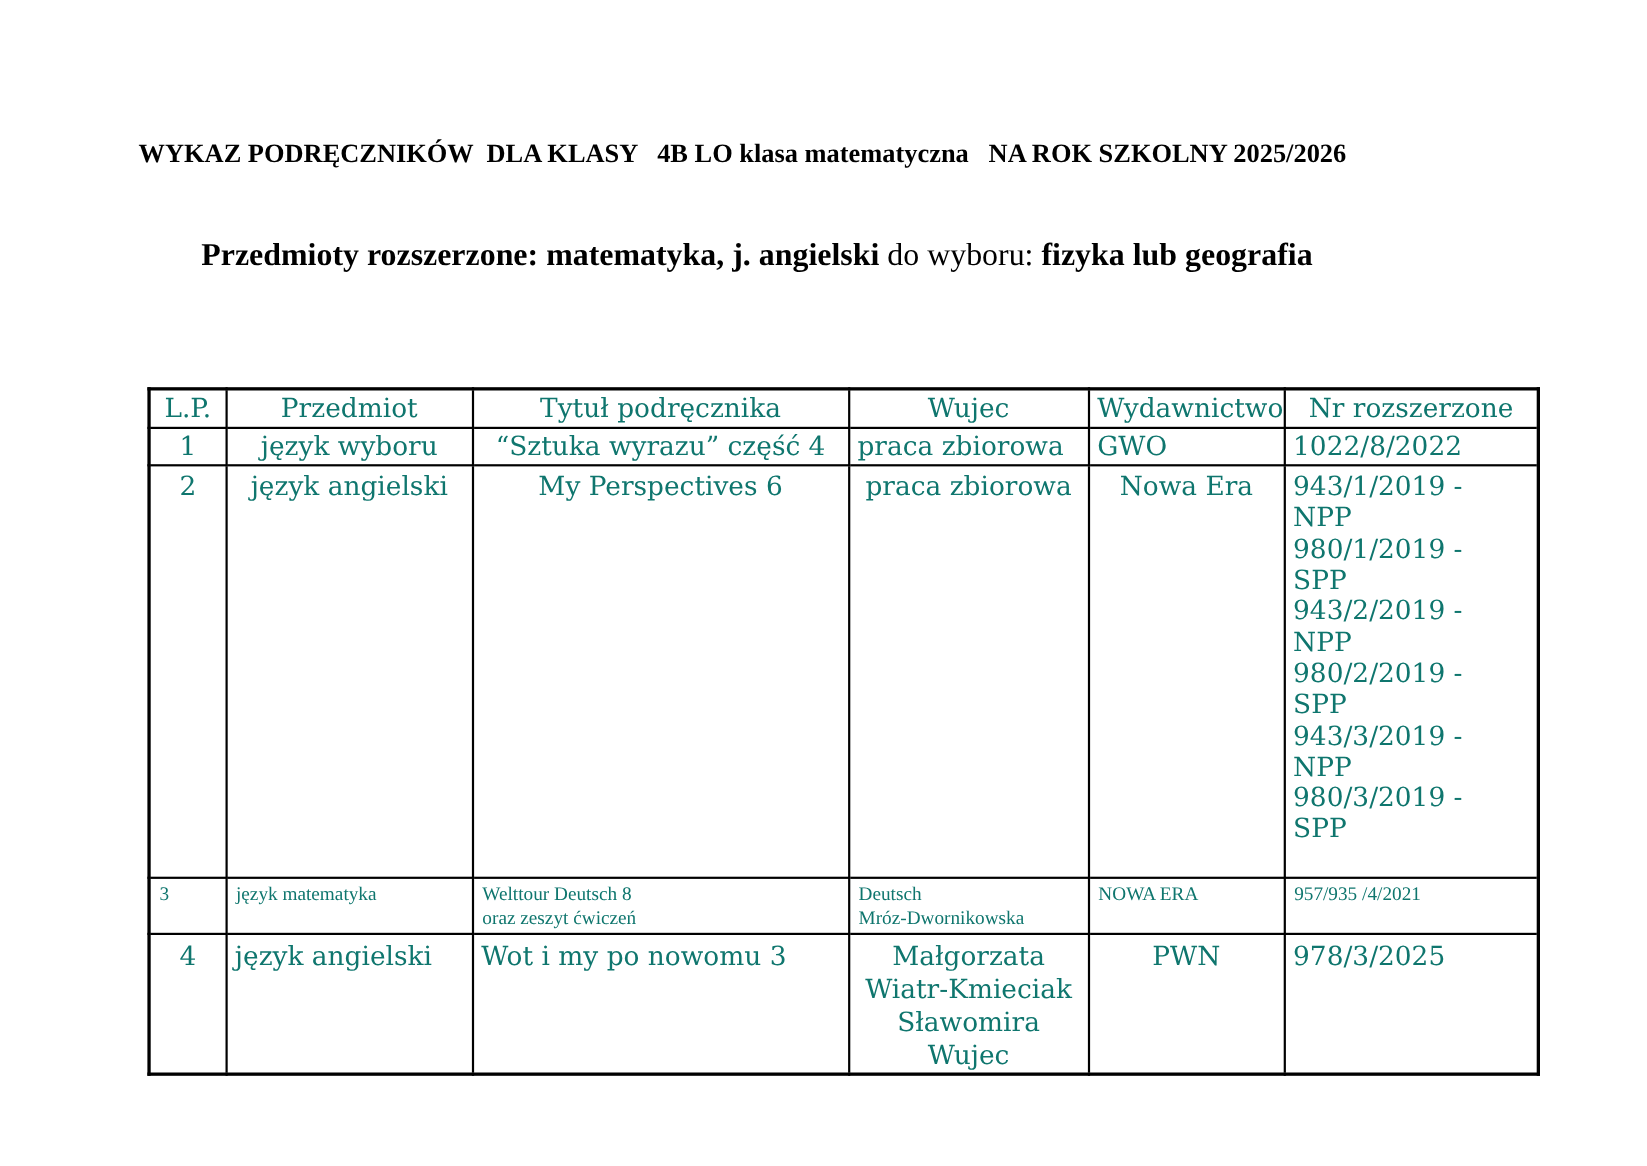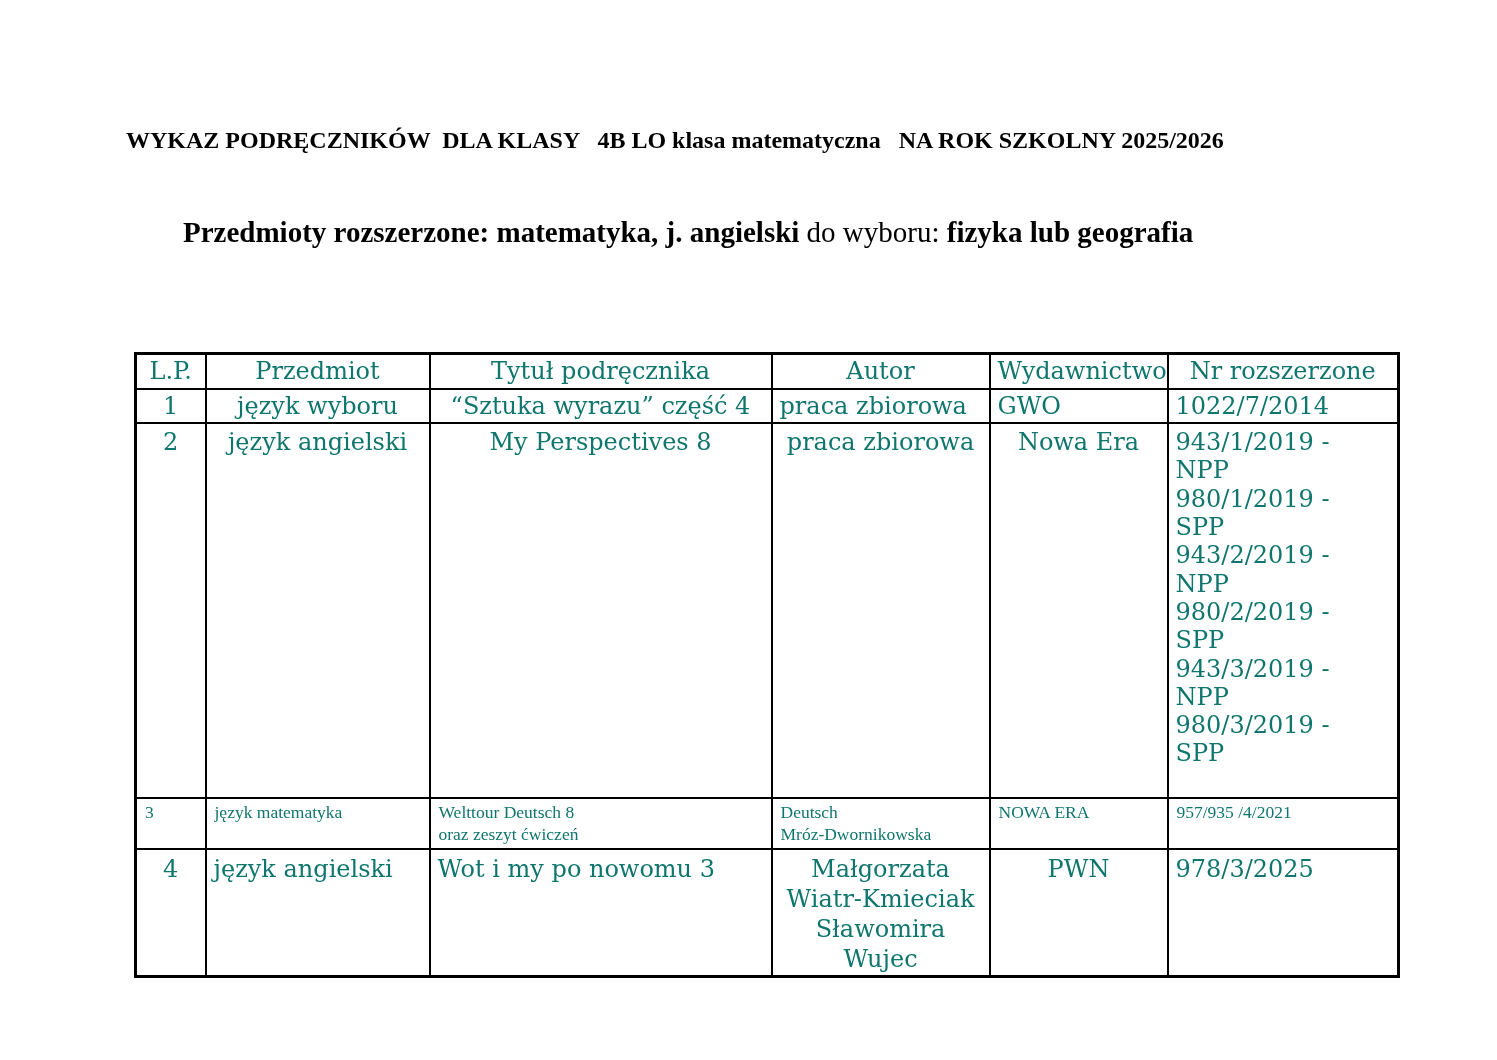--- a/index.html
+++ b/index.html
@@ -90,38 +90,38 @@
     <col style="width:342px">
     <col style="width:218px">
     <col style="width:178px">
     <col style="width:231px">
   </colgroup>
   <thead>
     <tr>
       <th>L.P.</th>
       <th>Przedmiot</th>
       <th>Tytuł podręcznika</th>
-      <th>Autor</th>
+      <th>Wujec</th>
       <th>Wydawnictwo</th>
       <th>Nr rozszerzone</th>
     </tr>
   </thead>
   <tbody>
     <tr class="row-1">
       <td class="ac">1</td>
       <td class="ac">język wyboru</td>
       <td class="ac">“Sztuka wyrazu” część 4</td>
       <td class="al">praca zbiorowa</td>
       <td class="al">GWO</td>
-      <td class="al">1022/7/2014</td>
+      <td class="al">1022/8/2022</td>
     </tr>
     <tr class="row-2">
       <td class="ac">2</td>
       <td class="ac">język angielski</td>
-      <td class="ac">My Perspectives 8</td>
+      <td class="ac">My Perspectives 6</td>
       <td class="ac">praca zbiorowa</td>
       <td class="ac">Nowa Era</td>
       <td class="al">943/1/2019 -
 NPP
 980/1/2019 -
 SPP
 943/2/2019 -
 NPP
 980/2/2019 -
 SPP

